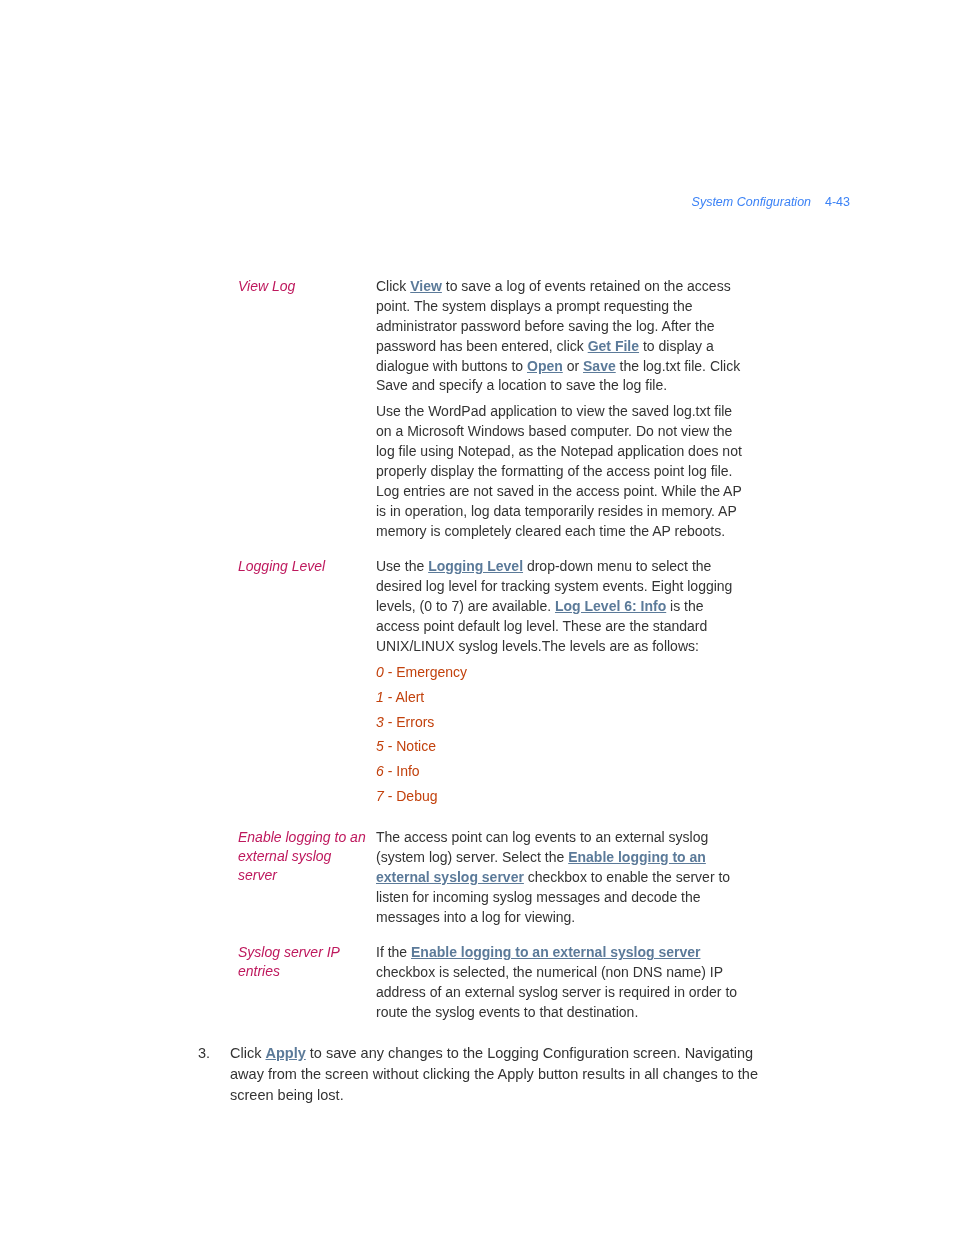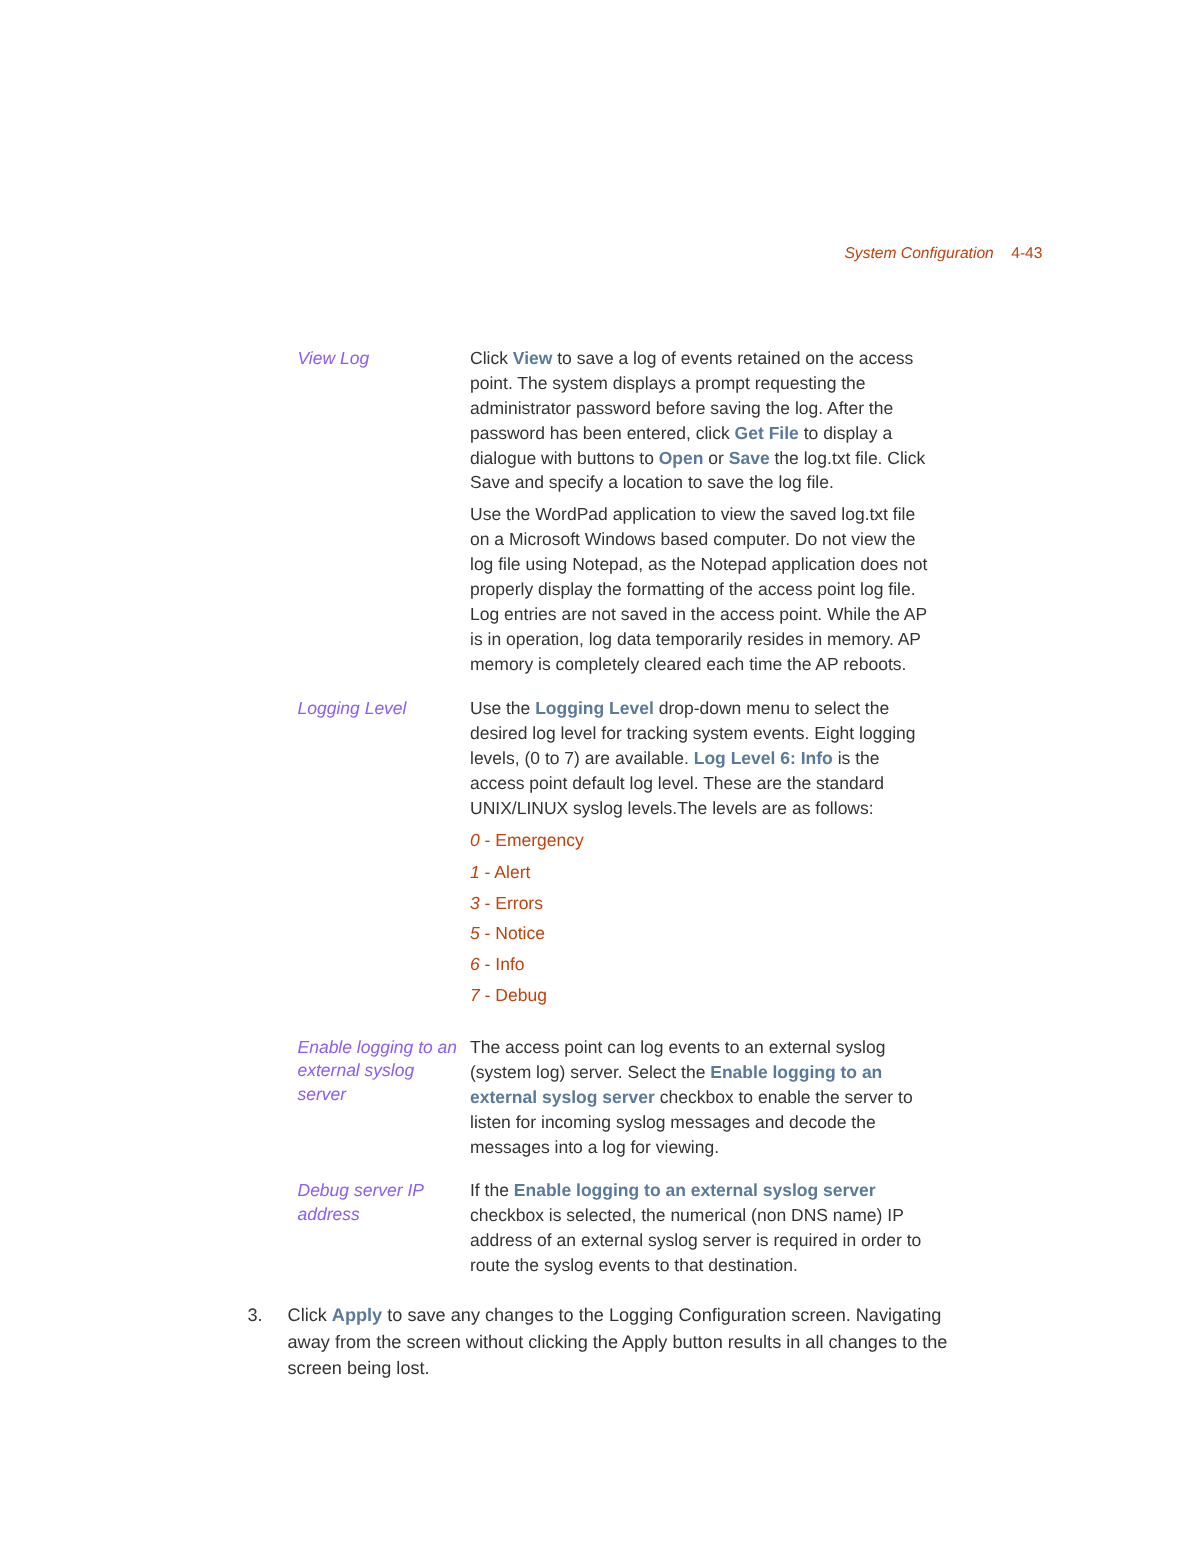--- a/index.html
+++ b/index.html
@@ -8,62 +8,63 @@
     background: #ffffff;
     font-family: "Helvetica Neue", Helvetica, Arial, sans-serif;
     color: #3a3a3a;
     width: 954px;
     height: 1235px;
     position: relative;
   }
   .page-header {
     position: absolute;
     top: 195px;
-    right: 120px;
+    right: 104px;
     font-size: 12.5px;
-    color: #c2410c;
+    color: #3b82f6;
   }
   .page-header .title-italic {
     font-style: italic;
   }
   .content {
     position: absolute;
     top: 277px;
     left: 238px;
     width: 510px;
   }
   .def-row {
     display: flex;
     margin-bottom: 16px;
     align-items: flex-start;
   }
   .def-term {
     width: 132px;
     flex-shrink: 0;
     font-style: italic;
     font-size: 14px;
-    color: #8b5cf6;
+    color: #be185d;
     line-height: 1.35;
     padding-right: 6px;
   }
   .def-desc {
     flex: 1;
     font-size: 14px;
     color: #333;
     line-height: 1.42;
   }
   .def-desc p {
     margin: 0 0 6px 0;
   }
   .def-desc p:last-child {
     margin-bottom: 0;
   }
   .bold-link {
     color: #5b7a99;
     font-weight: bold;
+    text-decoration: underline;
   }
   .level-list {
     margin: 4px 0 0 0;
     padding: 0;
     list-style: none;
   }
   .level-list li {
     margin-bottom: 5px;
     font-size: 14px;
     color: #c2410c;
@@ -130,21 +131,21 @@
   <div class="def-row">
     <div class="def-term">Enable logging to an external syslog server</div>
     <div class="def-desc">
       <p>
         <span>The access point can log events to an external syslog (system log) server. Select the </span><span class="bold-link">Enable logging to an external syslog server</span><span> checkbox to enable the server to listen for incoming syslog messages and decode the messages into a log for viewing.</span>
       </p>
     </div>
   </div>
 
   <div class="def-row">
-    <div class="def-term">Debug server IP address</div>
+    <div class="def-term">Syslog server IP entries</div>
     <div class="def-desc">
       <p>
         <span>If the </span><span class="bold-link">Enable logging to an external syslog server</span><span> checkbox is selected, the numerical (non DNS name) IP address of an external syslog server is required in order to route the syslog events to that destination.</span>
       </p>
     </div>
   </div>
 
 </div>
 
 <div class="step" style="top:1043px;">

